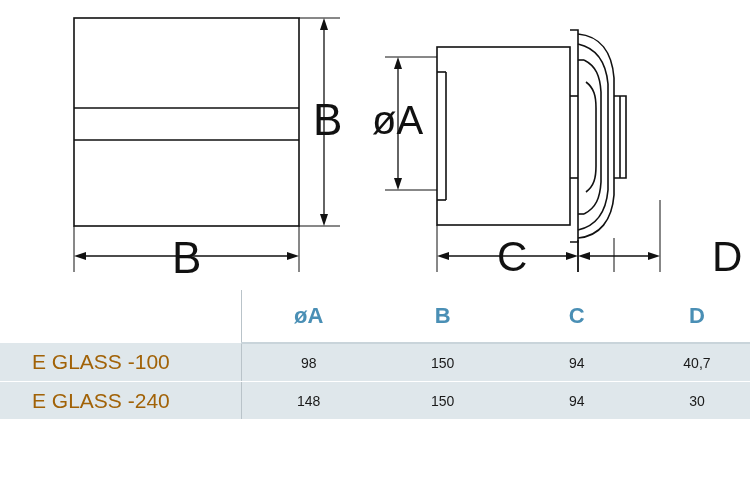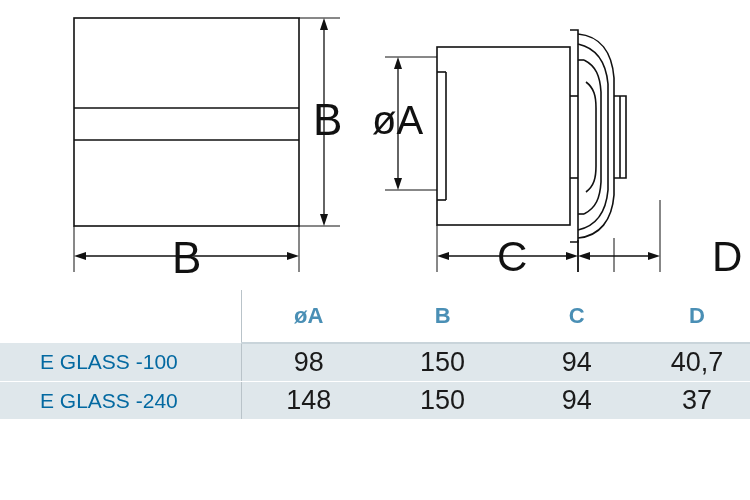--- a/index.html
+++ b/index.html
@@ -60,40 +60,40 @@
     table-layout: fixed;
   }
   table.spec col.c-name { width: 232px; }
   table.spec col.c-val  { width: 129px; }
   table.spec col.c-val-last { width: 102px; }
 
   table.spec th, table.spec td {
     padding: 0;
     margin: 0;
     height: 37px;
-    font-size: 27px;
+    font-size: 14px;
     font-weight: 400;
     text-align: center;
     vertical-align: middle;
   }
   table.spec thead th {
     height: 52px;
     color: #4a8fb5;
     font-weight: bold;
     font-size: 22px;
     border-bottom: 2px solid #c9d4da;
   }
   table.spec thead th.hdr-blank {
     border-bottom: none;
   }
   table.spec td.name {
     text-align: left;
-    padding-left: 40px;
+    padding-left: 32px;
     font-size: 21px;
-    color: #0369a1;
+    color: #a16207;
     border-right: 1px solid #b9c3c9;
   }
   table.spec thead th.hdr-blank {
     border-right: 1px solid #b9c3c9;
   }
   table.spec tbody tr.alt td {
     background: #dfe7eb;
   }
   table.spec tbody tr td {
     border-bottom: 1px solid #ffffff;
@@ -222,19 +222,19 @@
           <td>98</td>
           <td>150</td>
           <td>94</td>
           <td>40,7</td>
         </tr>
         <tr class="alt">
           <td class="name">E GLASS -240</td>
           <td>148</td>
           <td>150</td>
           <td>94</td>
-          <td>37</td>
+          <td>30</td>
         </tr>
       </tbody>
     </table>
   </div>
 
 </div>
 
 </body></html>

